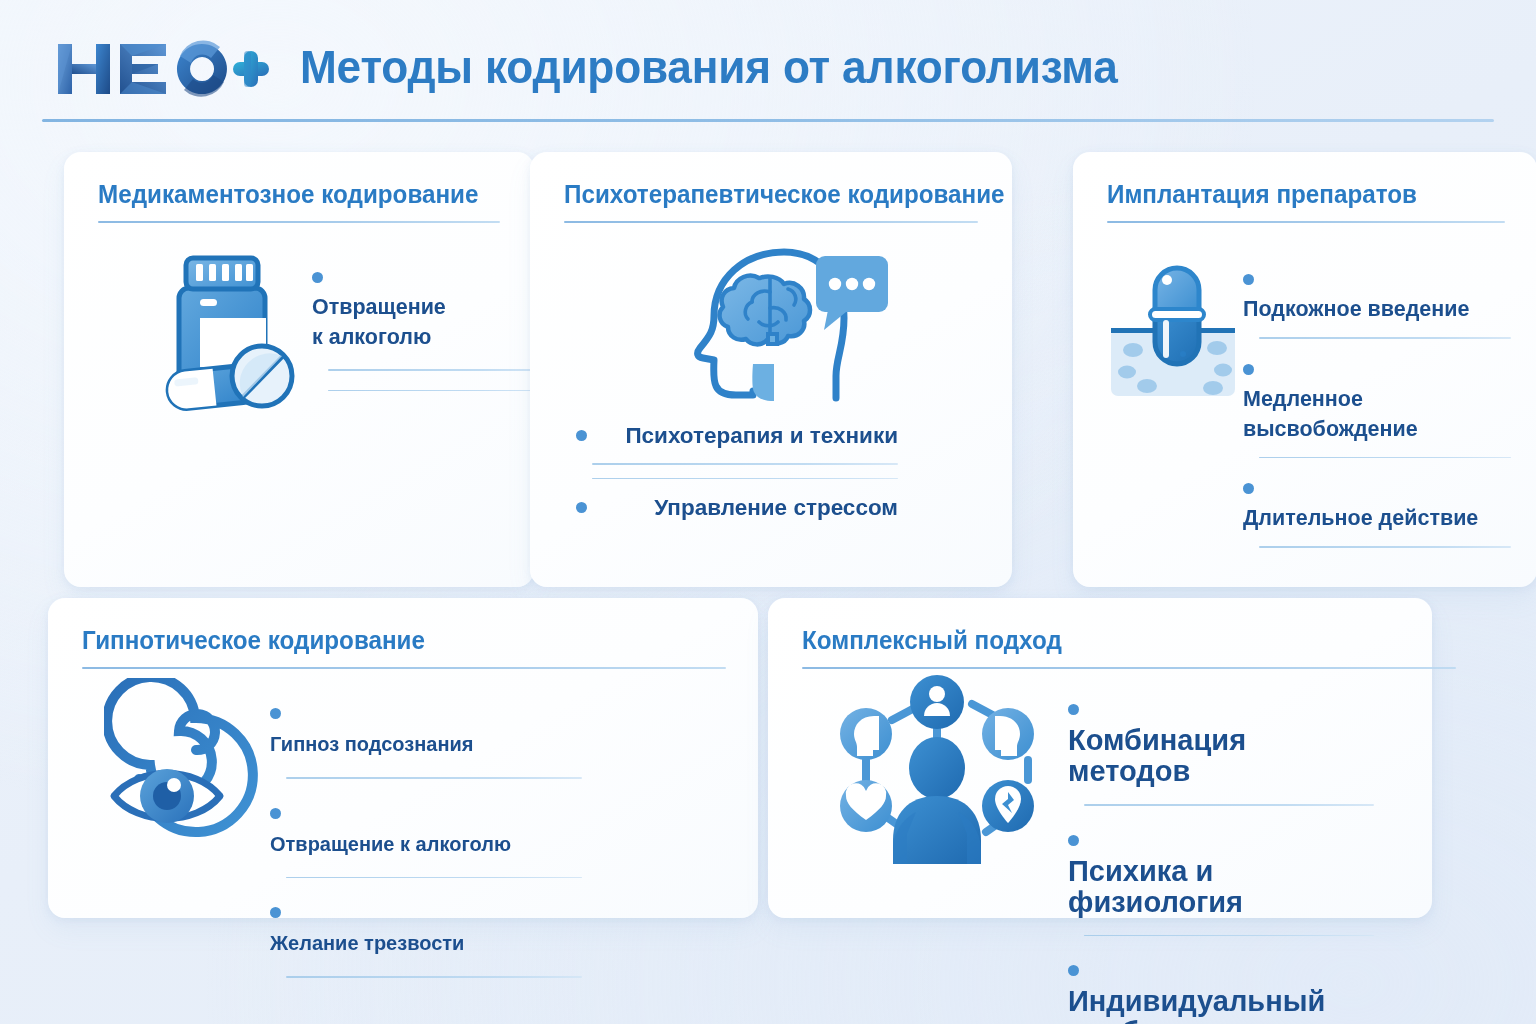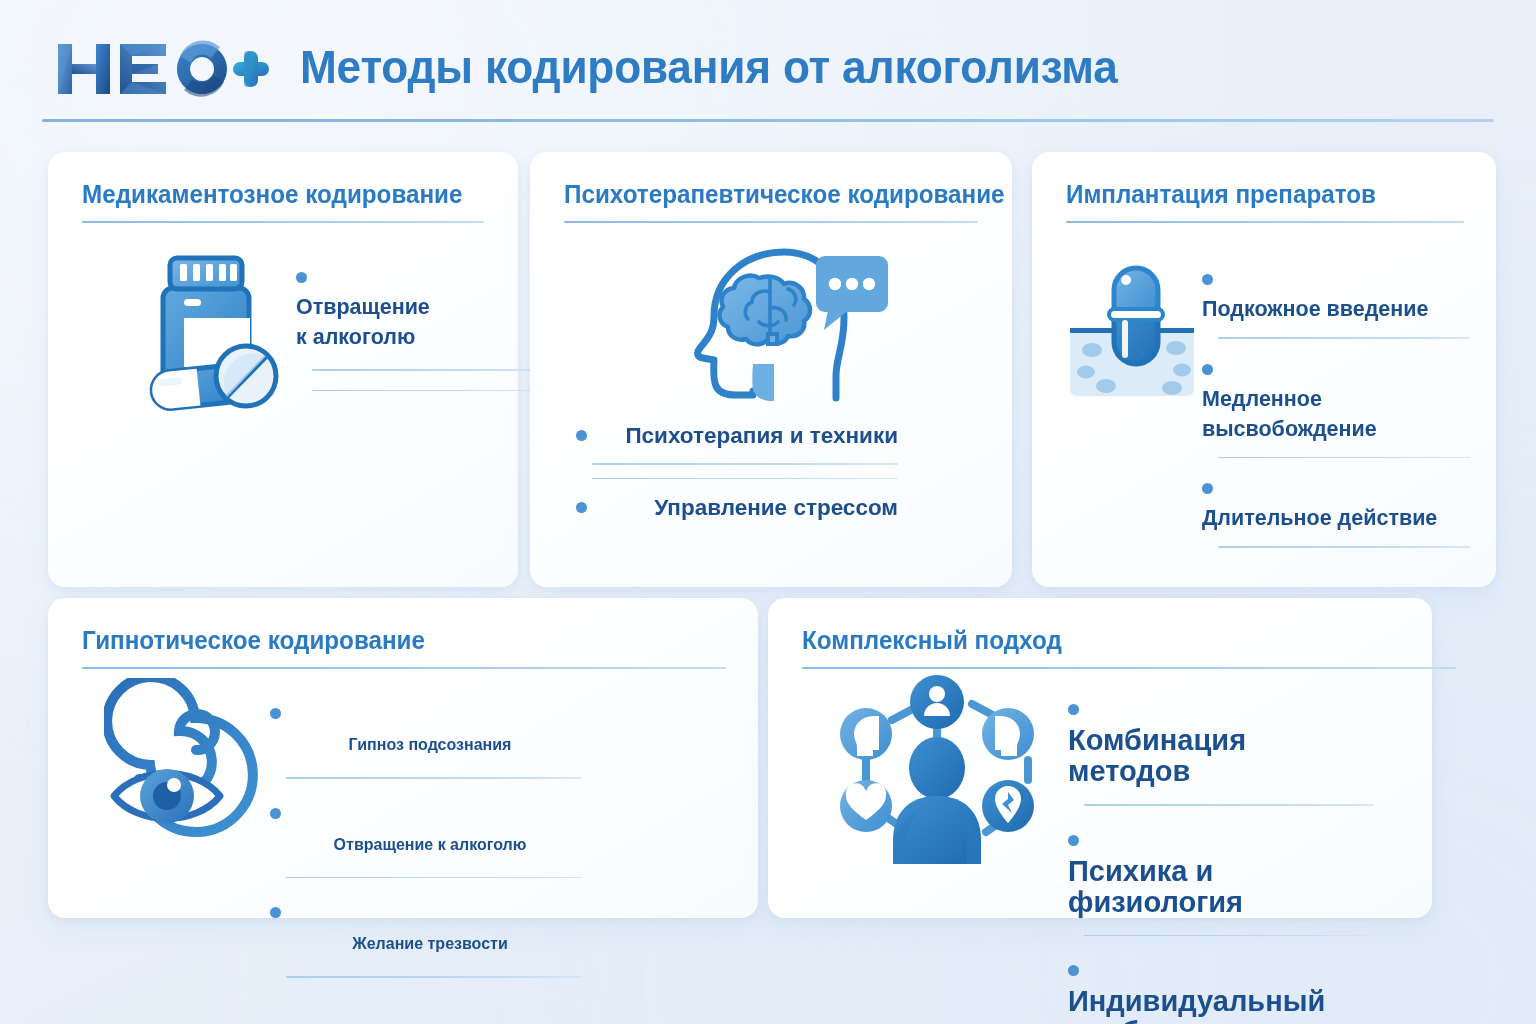--- a/index.html
+++ b/index.html
@@ -110,21 +110,21 @@
 
   #card-psy .bullets { left: 46px; top: 268px; width: 322px; }
   #card-psy .bullet-text { font-size: 22.5px; line-height: 31px; transform: scaleX(.95); }
   #card-psy .bullet-sep { margin: 12px 0 13px 16px; width: 306px; }
 
   #card-imp .bullets { left: 170px; top: 112px; width: 268px; }
   #card-imp .bullet-text { font-size: 21.5px; line-height: 30px; transform: scaleX(.96); }
   #card-imp .bullet-sep { margin: 13px 0 15px 16px; width: 252px; }
 
   #card-hyp .bullets { left: 222px; top: 100px; width: 320px; }
-  #card-hyp .bullet-text { font-size: 16px; line-height: 31px; transform: scaleX(.95); text-align: center; }
+  #card-hyp .bullet-text { font-size: 20px; line-height: 31px; transform: scaleX(.95); }
   #card-hyp .bullet-sep { margin: 17px 0 19px 16px; width: 296px; }
 
   #card-cmp .bullets { left: 300px; top: 96px; width: 306px; }
   #card-cmp .bullet-text { font-size: 29px; line-height: 31px; transform: scaleX(.95); }
   #card-cmp .bullet-sep { margin: 17px 0 19px 16px; width: 290px; }
 
   .card-icon { position: absolute; }
 </style>
 </head>
 <body>
@@ -170,21 +170,21 @@
       <rect x="190" y="13" width="14" height="36" rx="7" fill="url(#lgD)"></rect>
       <rect x="190" y="13" width="7" height="36" rx="3.5" fill="#2f86c8" opacity=".55"></rect>
     </svg>
   </div>
 
   <div id="page-title">Методы кодирования от алкоголизма</div>
 
   <div id="header-rule"></div>
 </div>
 
-<div class="card" id="card-med" style="left:48px; top:152px; width:470px; height:435px;">
+<div class="card" id="card-med" style="left:64px; top:152px; width:470px; height:435px;">
 
   <div class="card-title">Медикаментозное кодирование</div>
   <div class="card-rule" style="top:69px; width:402px;"></div>
 
   <div class="card-icon" style="left:78px; top:100px;">
     <svg width="160" height="165" viewBox="0 0 160 165" aria-hidden="true">
       <defs>
         <linearGradient id="pb1" x1="0" y1="0" x2="1" y2="1">
           <stop offset="0" stop-color="#62a8de"></stop>
             <stop offset="1" stop-color="#2f82c9"></stop>
@@ -290,21 +290,21 @@
     <div class="bullet-sep"></div>
     <div class="bullet">
       <span class="bullet-dot"></span>
       <span class="bullet-text">
         <span class="b-strong" style="display:inline">Управление стрессом</span>
       </span>
     </div>
   </div>
 </div>
 
-<div class="card" id="card-imp" style="left:1032px; top:152px; width:464px; height:435px;">
+<div class="card" id="card-imp" style="left:1073px; top:152px; width:464px; height:435px;">
 
   <div class="card-title">Имплантация препаратов</div>
   <div class="card-rule" style="top:69px; width:398px;"></div>
 
   <div class="card-icon" style="left:32px; top:98px;">
     <svg width="136" height="156" viewBox="0 0 136 156" aria-hidden="true">
       <defs>
         <linearGradient id="cp1" x1="0" y1="0" x2="1" y2="1">
           <stop offset="0" stop-color="#79b5e6"></stop>
             <stop offset="1" stop-color="#3b8ed0"></stop>

